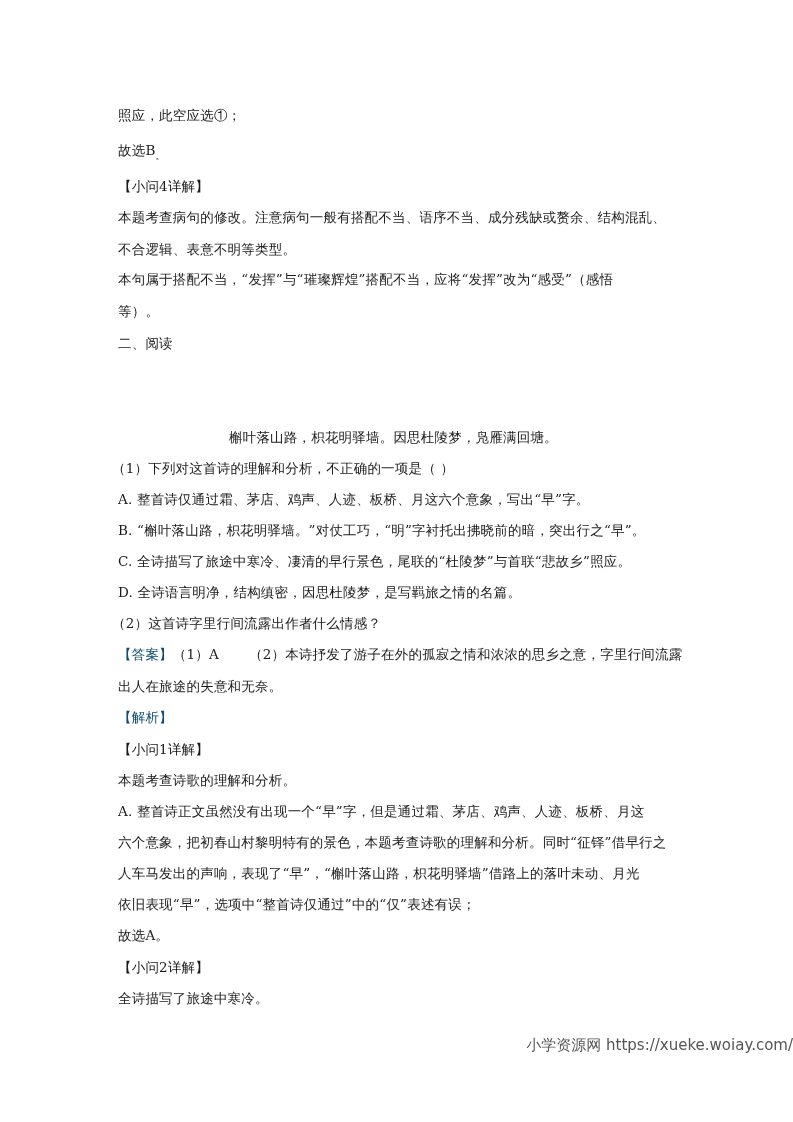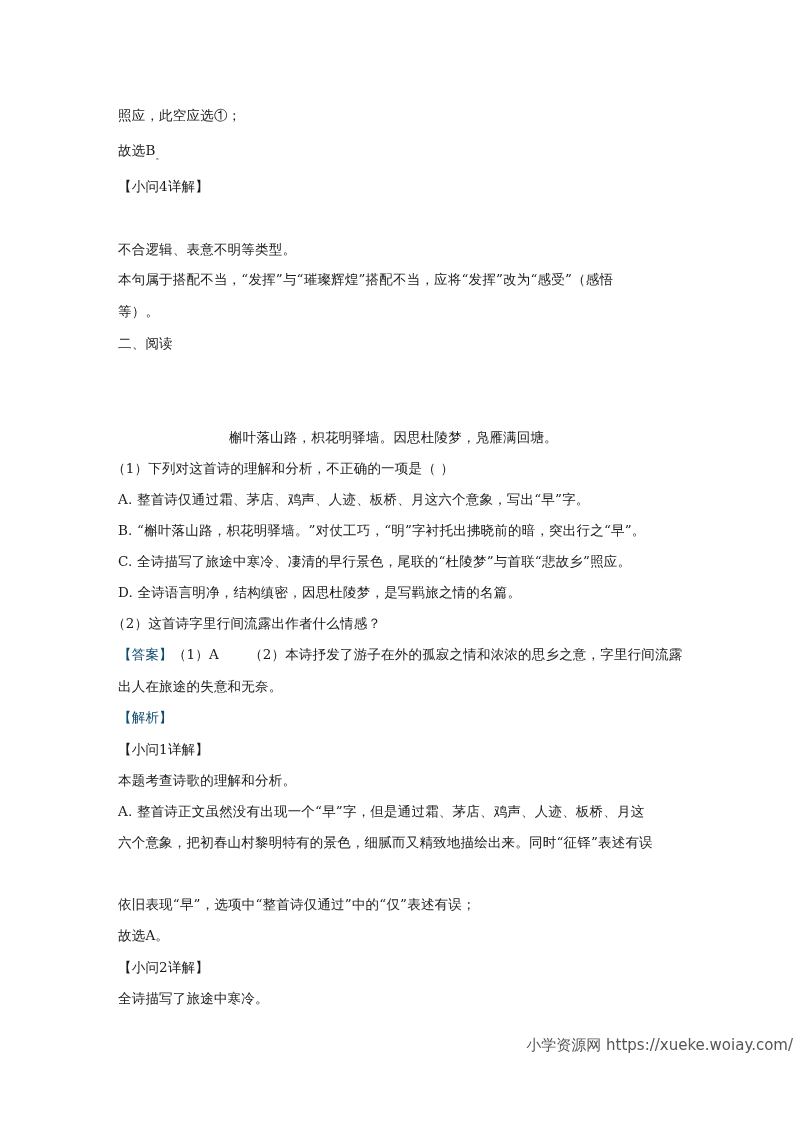--- a/index.html
+++ b/index.html
@@ -13,40 +13,42 @@
   .footer { position: absolute; top: 1036px; left: 0; width: 793px; text-align: right;
             font-family: "DejaVu Sans", "Liberation Sans", sans-serif; font-size: 15px; color: #555; }
 </style>
 </head>
 <body>
 
 <div class="page">
   <div class="line" style="top:106px">照应，此空应选①；</div>
   <div class="line" style="top:141px"><span>故选B</span><span class="small-sub">。</span></div>
   <div class="line" style="top:177px">【小问4详解】</div>
+  <div class="line" style="top:208px">本题考查病句的修改。注意病句一般有搭配不当、语序不当、成分残缺或赘余、结构混乱、</div>
   <div class="line" style="top:240px">不合逻辑、表意不明等类型。</div>
   <div class="line" style="top:270px">本句属于搭配不当，“发挥”与“璀璨辉煌”搭配不当，应将“发挥”改为“感受”（感悟</div>
   <div class="line" style="top:302px">等）。</div>
   <div class="line" style="top:334px">二、阅读</div>
   <div class="line poem" style="top:428px">槲叶落山路，枳花明驿墙。因思杜陵梦，凫雁满回塘。</div>
   <div class="line" style="top:459px;left:112px">（1）下列对这首诗的理解和分析，不正确的一项是（    ）</div>
   <div class="line" style="top:490px">A. 整首诗仅通过霜、茅店、鸡声、人迹、板桥、月这六个意象，写出“早”字。</div>
   <div class="line" style="top:521px">B. “槲叶落山路，枳花明驿墙。”对仗工巧，“明”字衬托出拂晓前的暗，突出行之“早”。</div>
   <div class="line" style="top:552px">C. 全诗描写了旅途中寒冷、凄清的早行景色，尾联的“杜陵梦”与首联“悲故乡”照应。</div>
   <div class="line" style="top:583px">D. 全诗语言明净，结构缜密，因思杜陵梦，是写羁旅之情的名篇。</div>
   <div class="line" style="top:614px;left:112px">（2）这首诗字里行间流露出作者什么情感？</div>
 
   <div class="line" style="top:645px">
     <span class="blue">【答案】</span><span>（1）A</span><span style="display:inline-block;width:30px"></span><span>（2）本诗抒发了游子在外的孤寂之情和浓浓的思乡之意，字里行间流露</span>
   </div>
   <div class="line" style="top:677px">出人在旅途的失意和无奈。</div>
   <div class="line blue" style="top:708px">【解析】</div>
   <div class="line" style="top:740px">【小问1详解】</div>
   <div class="line" style="top:771px">本题考查诗歌的理解和分析。</div>
   <div class="line" style="top:802px">A. 整首诗正文虽然没有出现一个“早”字，但是通过霜、茅店、鸡声、人迹、板桥、月这</div>
-  <div class="line" style="top:833px">六个意象，把初春山村黎明特有的景色，细腻而又精致地描绘出来。同时“征铎”表述有误</div>
+  <div class="line" style="top:833px">六个意象，把初春山村黎明特有的景色，本题考查诗歌的理解和分析。同时“征铎”借早行之</div>
+  <div class="line" style="top:864px">人车马发出的声响，表现了“早”，“槲叶落山路，枳花明驿墙”借路上的落叶未动、月光</div>
   <div class="line" style="top:895px">依旧表现“早”，选项中“整首诗仅通过”中的“仅”表述有误；</div>
   <div class="line" style="top:926px">故选A。</div>
   <div class="line" style="top:958px">【小问2详解】</div>
   <div class="line" style="top:989px">全诗描写了旅途中寒冷。</div>
 
   <div class="footer">小学资源网 https://xueke.woiay.com/</div>
 </div>
 
 </body></html>

